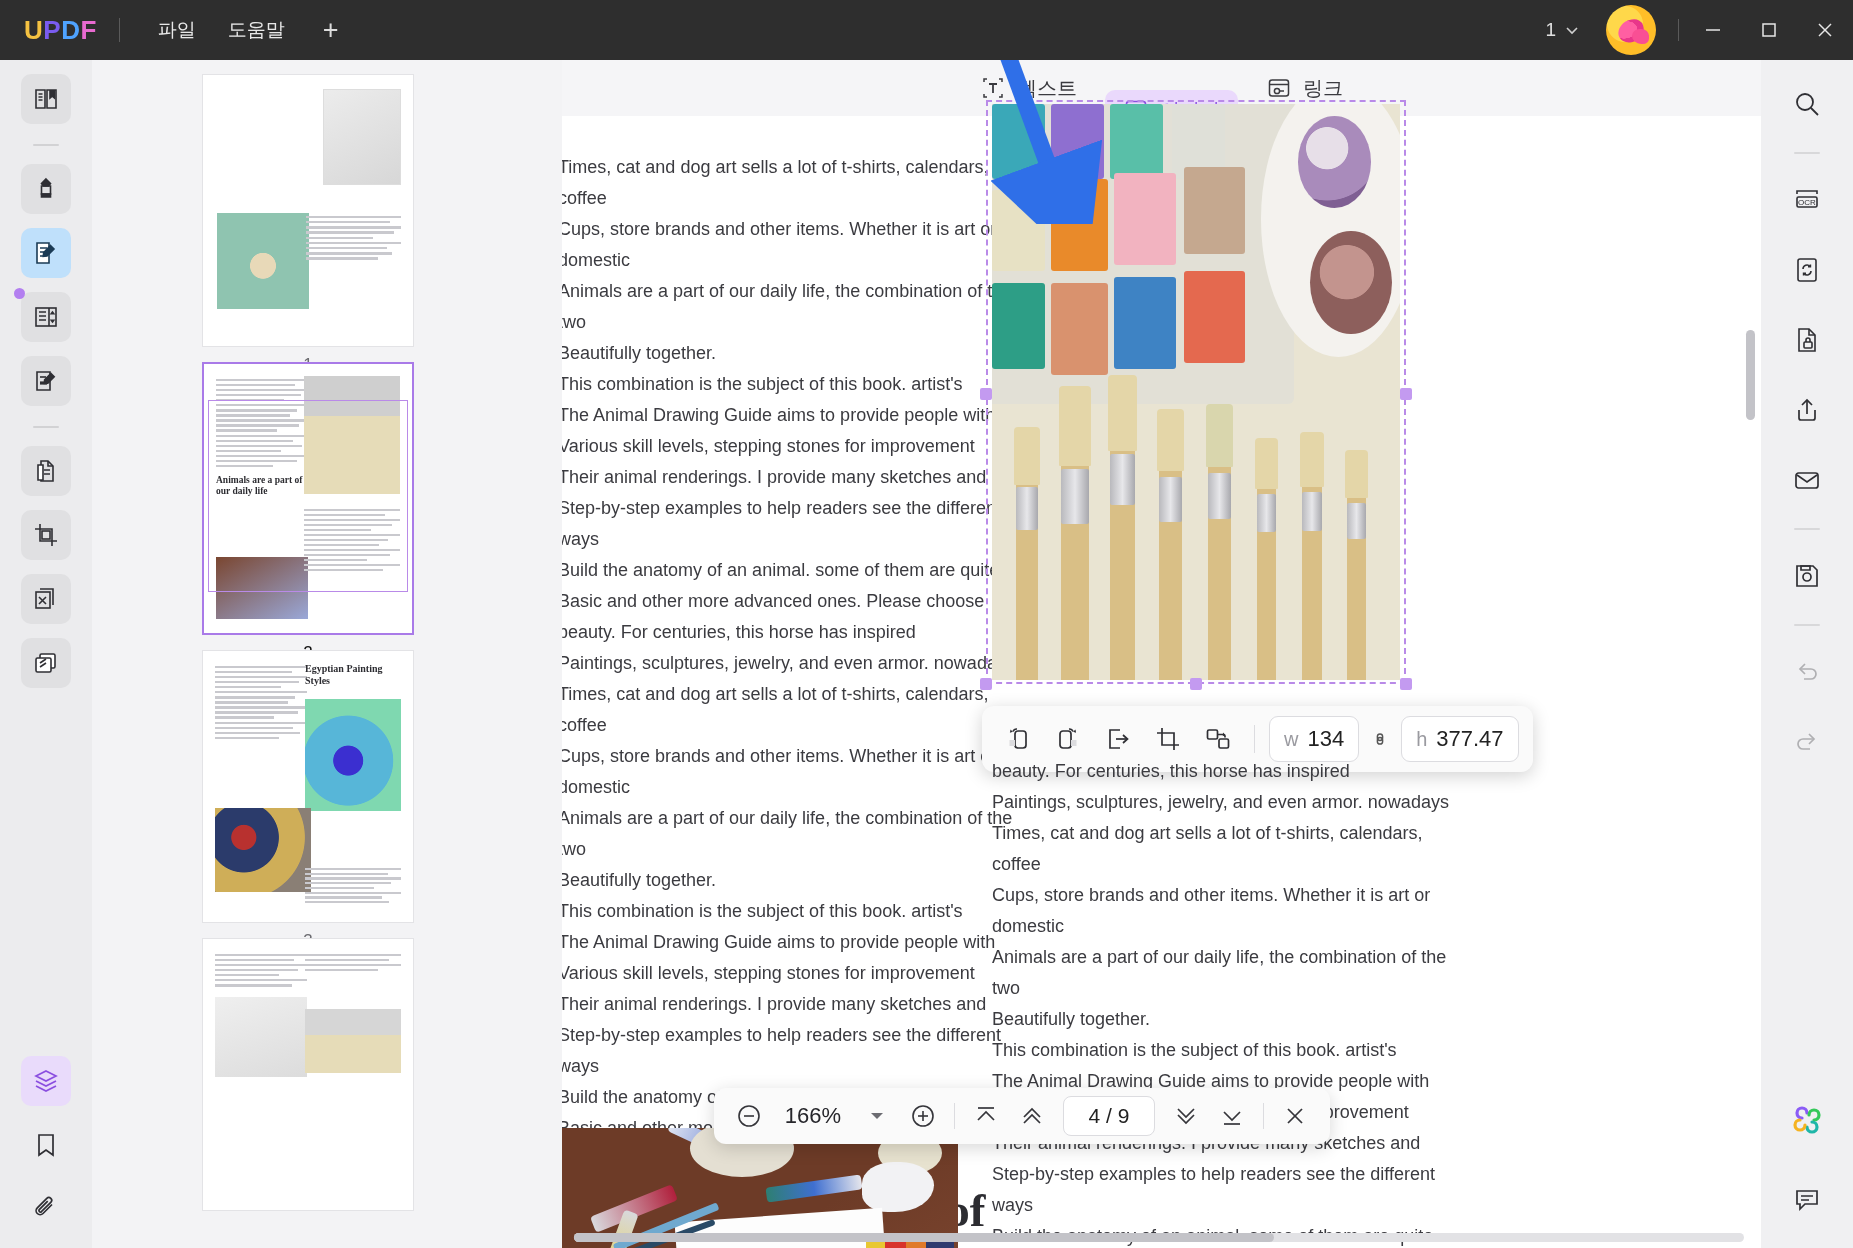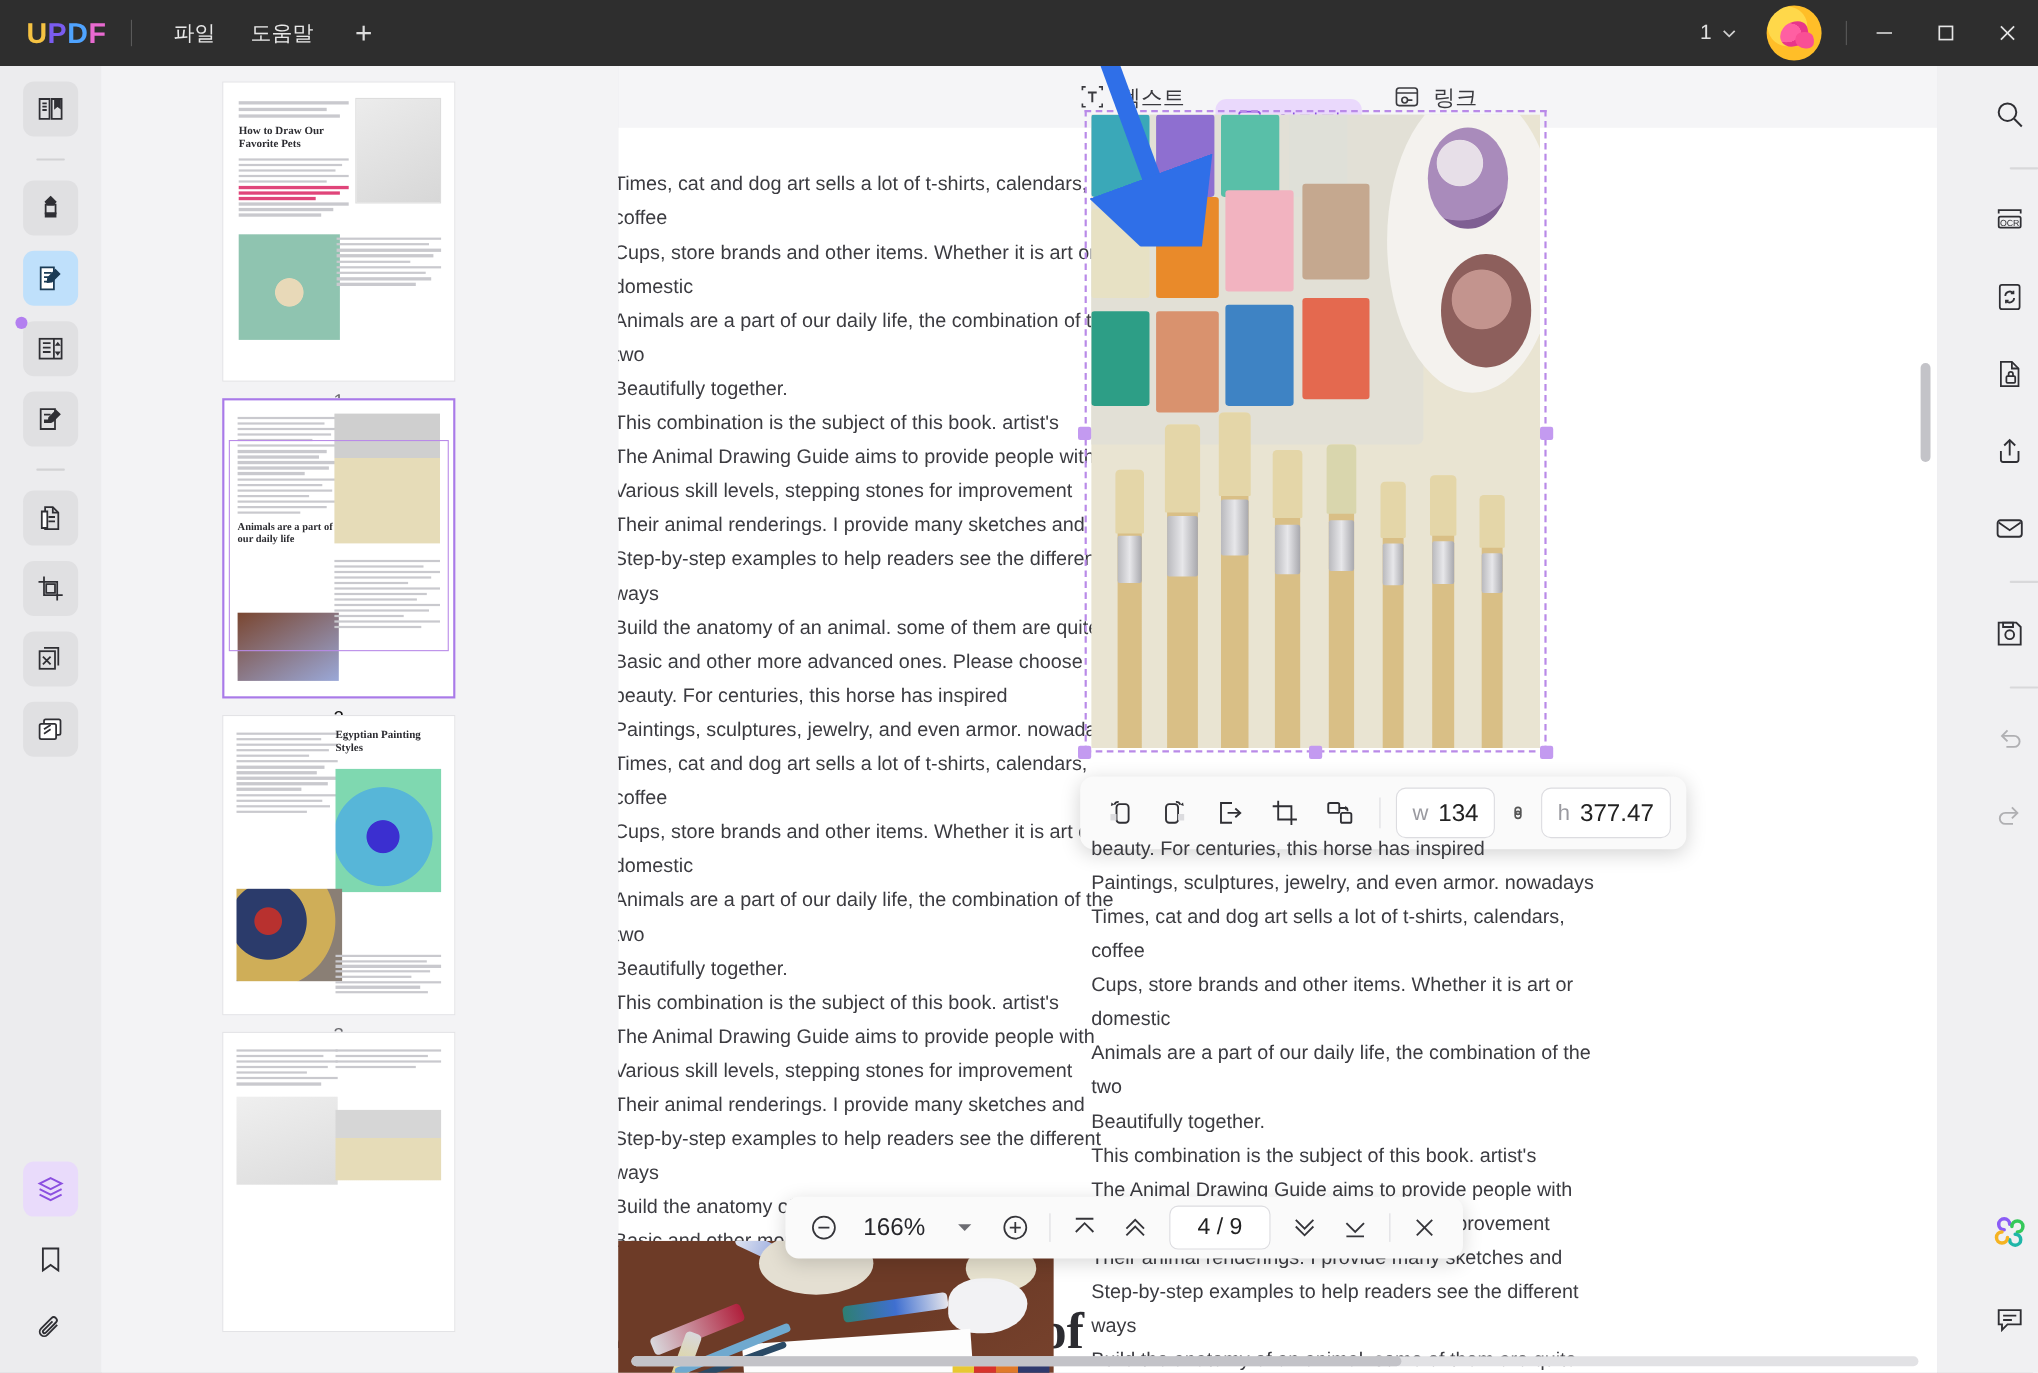--- a/index.html
+++ b/index.html
@@ -106,21 +106,21 @@
     border-radius:12px; box-shadow:0 4px 18px rgba(0,0,0,.16);
     display:flex;align-items:center;gap:4px;padding:0 14px;z-index:40;}
   .nvb{ width:42px;height:42px;display:flex;align-items:center;justify-content:center;
     border-radius:8px;cursor:pointer;color:#35353a;}
   .zoomval{ font-size:22px;color:#26262b;padding:0 8px;min-width:78px;text-align:center;}
   .pagebox{ height:40px;min-width:92px;border:1px solid #dcdce0;border-radius:8px;background:#fff;
     display:flex;align-items:center;justify-content:center;font-size:21px;color:#222;margin:0 6px;}
   .nvsep{width:1px;height:26px;background:#dcdce0;margin:0 6px;}
   
   .rrail{ position:absolute;right:0;top:0;width:92px;height:1188px;background:#f0f0f2;
-    display:flex;flex-direction:column;align-items:flex-end;padding-top:18px;}
+    display:flex;flex-direction:column;align-items:center;padding-top:18px;}
   .rbtn{ width:52px;height:52px;display:flex;align-items:center;justify-content:center;
     margin-bottom:18px;cursor:pointer;}
   .rdiv{ width:26px;height:2px;background:#d8d8da;margin:4px 0 20px;border-radius:2px;}
   .rbtn.dim{ opacity:.33; }
   .hscroll{ position:absolute;left:574px;bottom:6px;width:1170px;height:9px;background:#e2e2e5;border-radius:5px;}
   .hscroll i{ position:absolute;left:0;top:0;height:9px;width:700px;background:#c3c3c8;border-radius:5px;display:block;}
   .vscroll{ position:absolute;right:98px;top:270px;width:9px;height:90px;background:#c3c3c8;border-radius:5px;}
 </style>
 </head>
 <body>
@@ -265,39 +265,20 @@
       <svg width="26" height="26" viewBox="0 0 26 26" fill="none" stroke="#2f2f34" stroke-width="1.7">
         <path d="M19 8.5l-9 9a4 4 0 01-5.7-5.7l9.5-9.5a2.8 2.8 0 014 4l-9.4 9.4a1.5 1.5 0 01-2.1-2.1l8.4-8.4"></path>
       </svg>
     </div>
   </div>
 
   <div class="thumbs">
 
     <div class="thumb" style="top:14px;">
       <div class="sheet" style="height:273px;padding:14px 12px;">
-        <div style="position:absolute;left:14px;top:14px;width:100px;">
-          <div style="height:3px;background:#c9c9ce;margin:3px 0;"></div>
-          <div style="height:3px;background:#c9c9ce;margin:3px 0;width:80%;"></div>
-          <div style="height:3px;background:#c9c9ce;margin:3px 0;width:92%;"></div>
-          <div style="font-family:'Liberation Serif',serif;font-weight:bold;font-size:10px;line-height:12px;color:#2c2c31;margin-top:7px;">How to Draw Our Favorite Pets</div>
-          <div style="margin-top:6px;">
-            <div style="height:2.4px;background:#c9c9ce;margin:2.6px 0;"></div>
-            <div style="height:2.4px;background:#c9c9ce;margin:2.6px 0;width:94%;"></div>
-            <div style="height:2.4px;background:#c9c9ce;margin:2.6px 0;width:88%;"></div>
-            <div style="height:2.4px;background:#c9c9ce;margin:2.6px 0;"></div>
-            <div style="height:2.4px;background:#c9c9ce;margin:2.6px 0;width:80%;"></div>
-            <div style="height:2.6px;background:#e0457a;margin:2.6px 0;"></div>
-            <div style="height:2.6px;background:#e0457a;margin:2.6px 0;width:92%;"></div>
-            <div style="height:2.6px;background:#e0457a;margin:2.6px 0;width:70%;"></div>
-            <div style="height:2.4px;background:#c9c9ce;margin:2.6px 0;"></div>
-            <div style="height:2.4px;background:#c9c9ce;margin:2.6px 0;width:86%;"></div>
-            <div style="height:2.4px;background:#c9c9ce;margin:2.6px 0;width:75%;"></div>
-          </div>
-        </div>
         <div style="position:absolute;right:12px;top:14px;width:78px;height:96px;
             background:linear-gradient(150deg,#ececec,#d7d7d7);border:1px solid #ddd;"></div>
         <div style="position:absolute;left:14px;top:138px;width:92px;height:96px;
             background:radial-gradient(circle at 50% 55%, #e8d9b8 0 18%, #8fc4b0 19% 100%);"></div>
         <div style="position:absolute;right:12px;top:138px;width:95px;">
           <div style="height:2.4px;background:#c9c9ce;margin:2.8px 0;"></div>
           <div style="height:2.4px;background:#c9c9ce;margin:2.8px 0;width:88%;"></div>
           <div style="height:2.4px;background:#c9c9ce;margin:2.8px 0;"></div>
           <div style="height:2.4px;background:#c9c9ce;margin:2.8px 0;width:93%;"></div>
           <div style="height:2.4px;background:#c9c9ce;margin:2.8px 0;width:70%;"></div>

